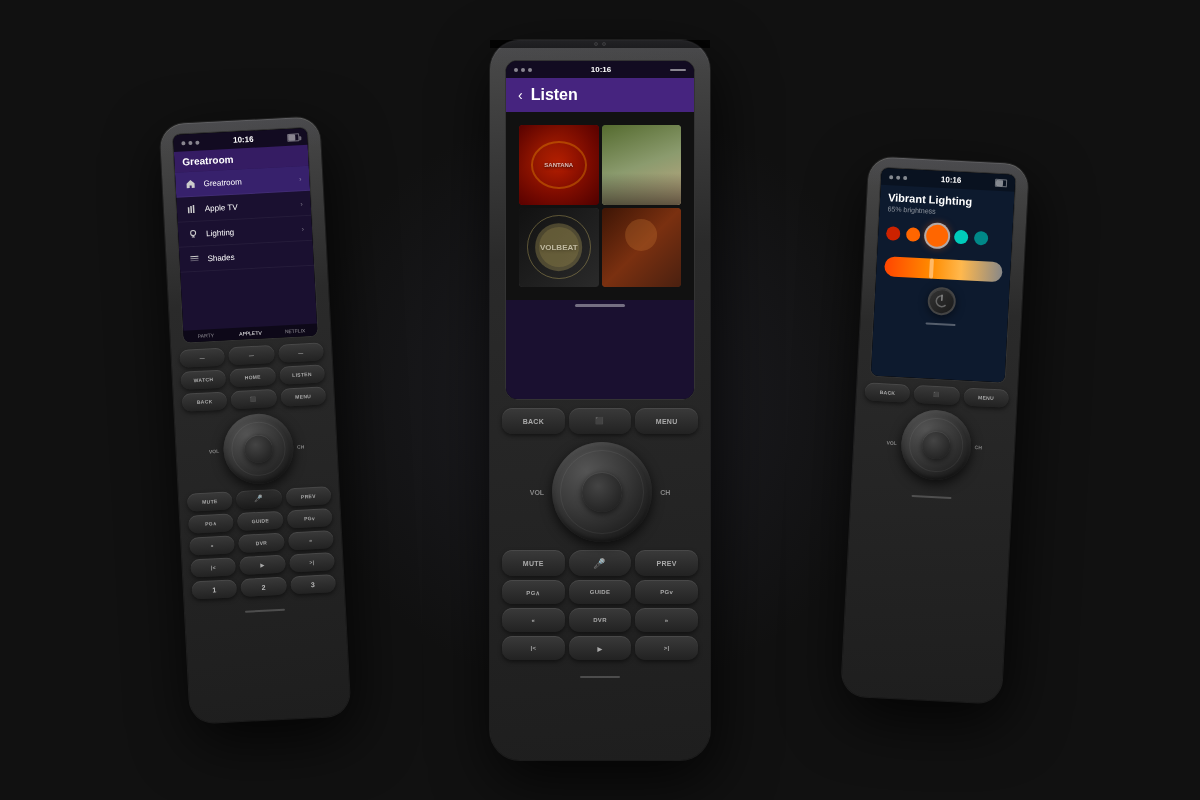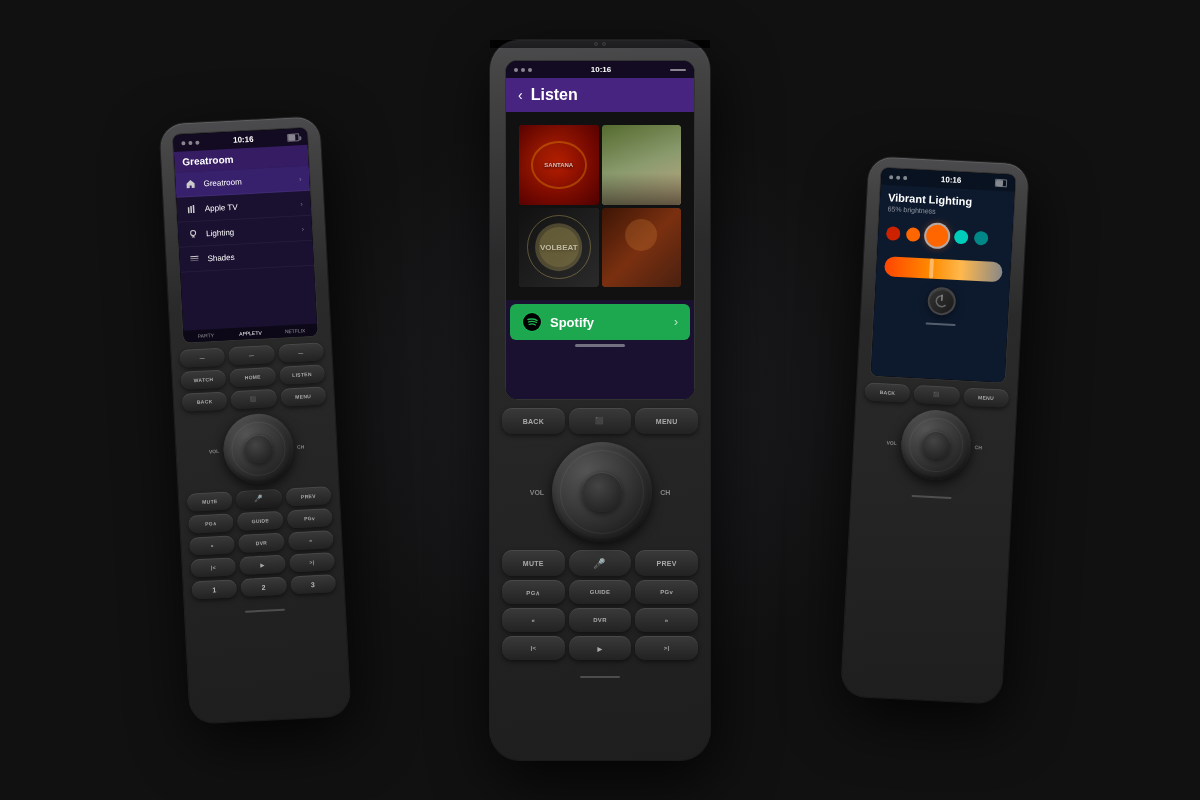--- a/index.html
+++ b/index.html
@@ -790,32 +790,20 @@
             <div style="position:absolute;top:10%;left:10%;width:80%;height:80%;border-radius:50%;border:1px solid rgba(200,180,100,0.4);"></div>
             <div style="position:absolute;top:25%;left:25%;width:50%;height:50%;border-radius:50%;background:rgba(180,160,80,0.2);"></div>
             <div class="album-text-overlay" style="font-size:8px;font-weight:900;">VOLBEAT</div>
           </div>
           <div class="album-cover album-romantic">
             <div style="position:absolute;inset:0;background:linear-gradient(135deg,#3d1505,#7a3010,#4a2010);"></div>
             <div style="position:absolute;top:15%;left:50%;transform:translateX(-50%);width:40%;height:40%;border-radius:50%;background:rgba(200,120,50,0.3);"></div>
           </div>
         </div>
 
-        <div class="spotify-bar" style="background:rgba(30,185,84,0.9);">
-          <div class="spotify-icon">
-            <svg width="18" height="18" viewBox="0 0 18 18">
-              <circle cx="9" cy="9" r="9" fill="#000"></circle>
-              <path d="M5 6.5 C7.5 5.5 12 6 14 7.5" stroke="#1DB954" stroke-width="1.5" fill="none" stroke-linecap="round"></path>
-              <path d="M5.5 9 C7.5 8 11.5 8.3 13.5 9.5" stroke="#1DB954" stroke-width="1.3" fill="none" stroke-linecap="round"></path>
-              <path d="M6 11.5 C7.8 10.8 11 11 12.5 12" stroke="#1DB954" stroke-width="1.1" fill="none" stroke-linecap="round"></path>
-            </svg>
-          </div>
-          <span class="spotify-text">Spotify</span>
-          <span class="spotify-chevron">›</span>
-        </div>
 
         <div class="home-indicator"></div>
       </div>
     </div>
 
     <div class="buttons-area" style="padding:8px 12px;">
 
       <div class="btn-row">
         <button class="btn-medium btn-medium-lg" style="font-size:7px;">BACK</button>
         <button class="btn-medium btn-medium-lg">⬛</button>

